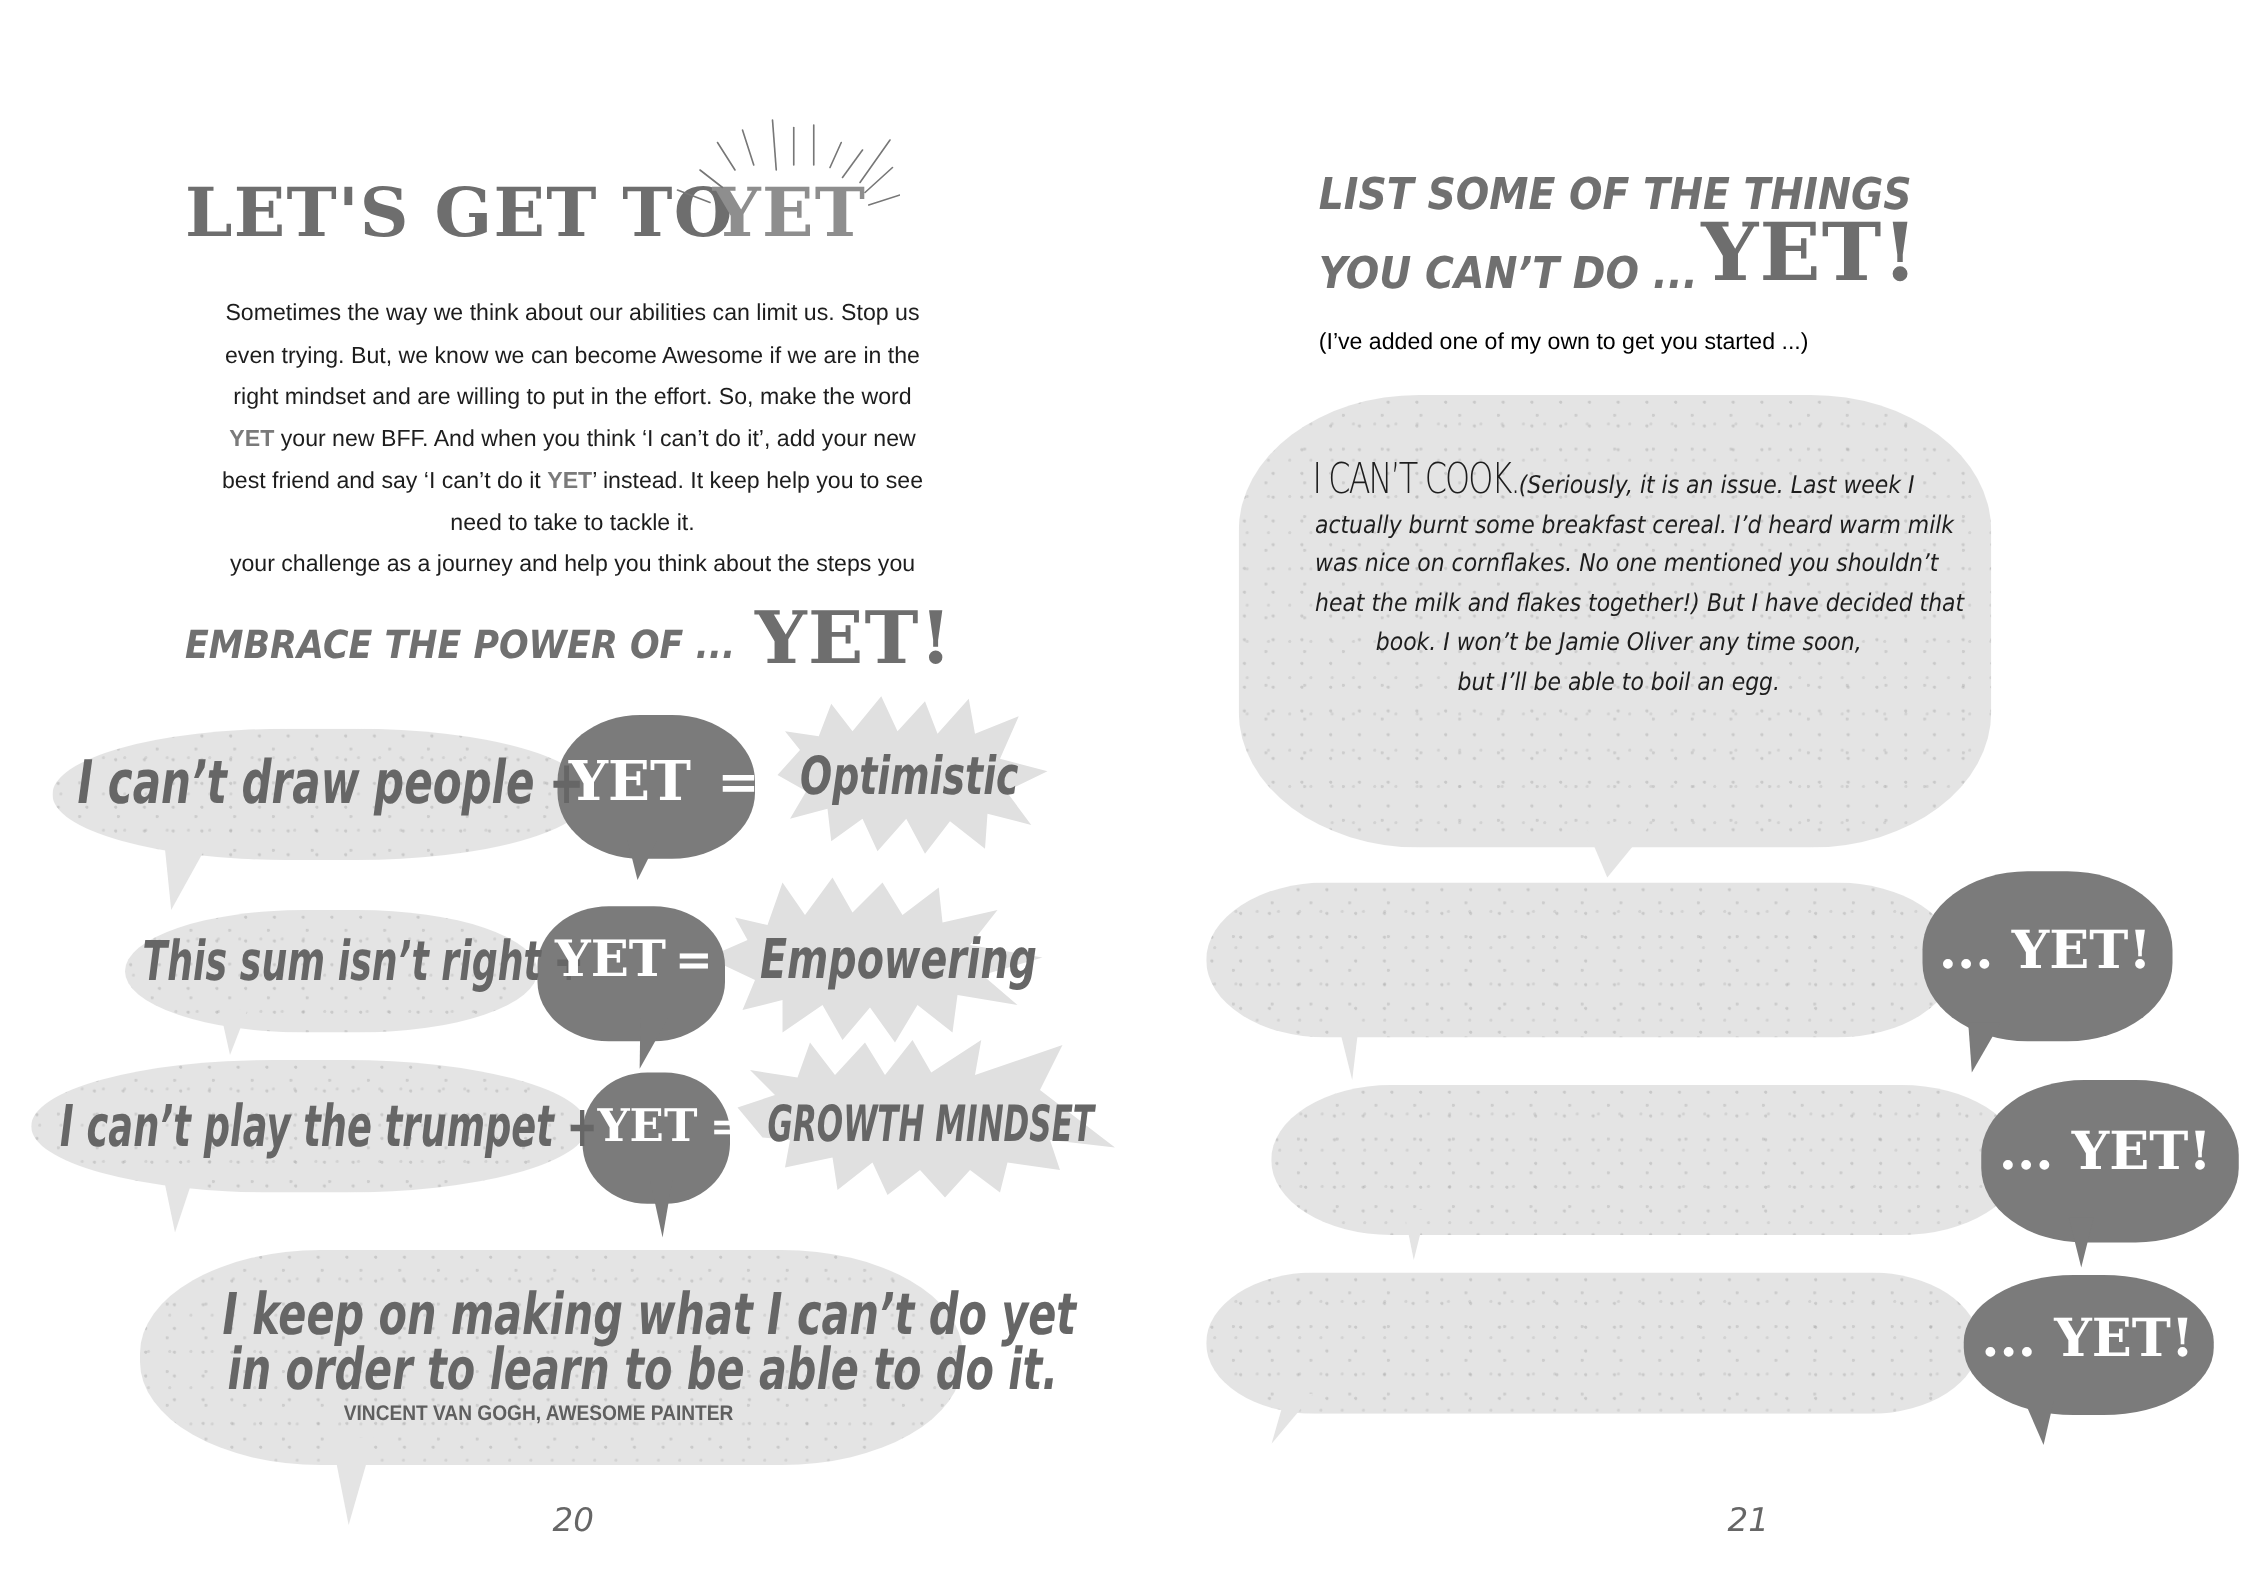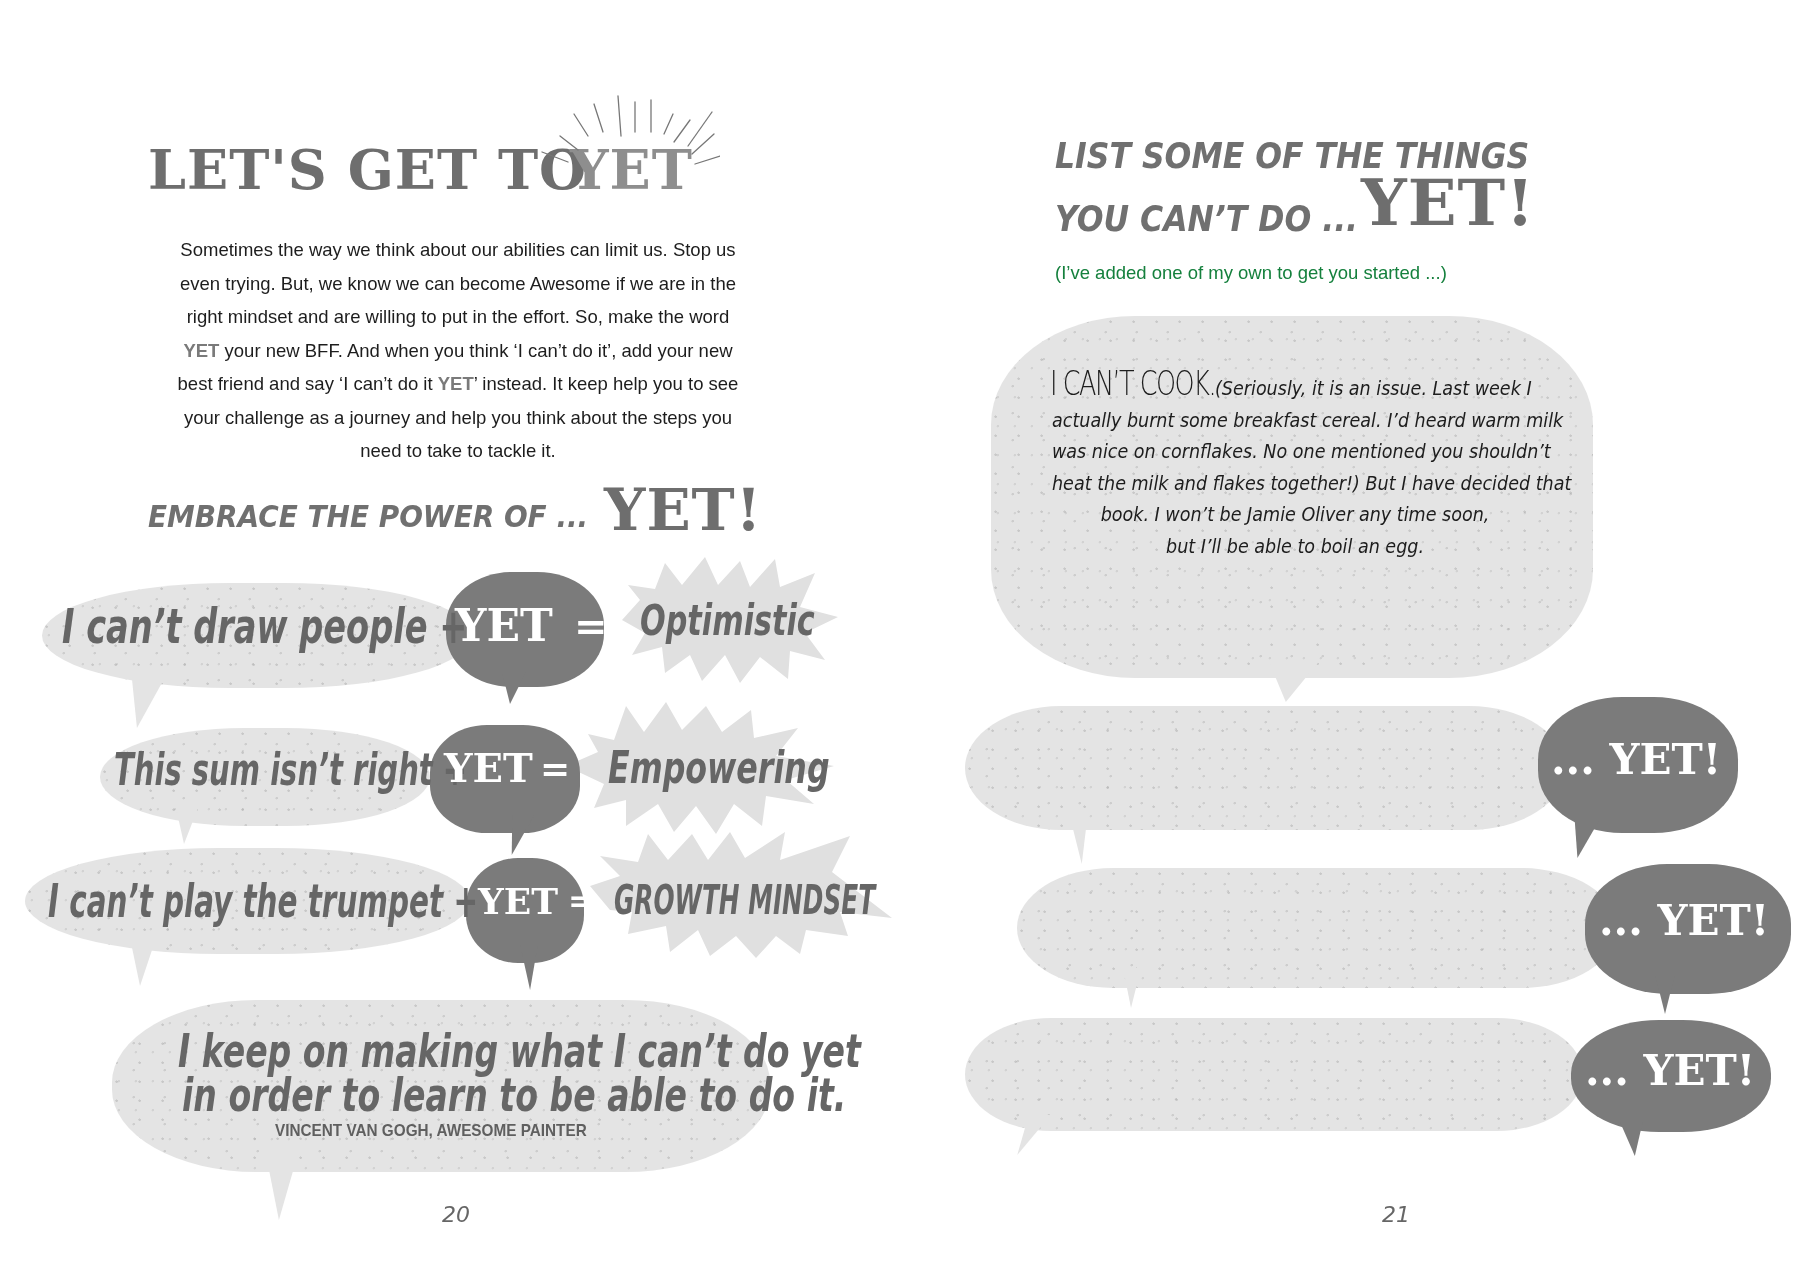--- a/index.html
+++ b/index.html
@@ -18,21 +18,21 @@
   }
   .bubble { position:absolute; border-radius:48% / 55%; }
   .tail { position:absolute; width:0; height:0; }
   .dark { background:#7b7b7b; }
   .heading-italic { font-family:"DejaVu Sans", sans-serif; font-style:italic; font-weight:700; color:#707070; }
   .body-text { font-family:"Liberation Sans", sans-serif; font-size:18.5px; line-height:33.5px; color:#1d1d1d;text-align:center; }
   .yet-inline { color:#7a7a7a; font-weight:700; }
   .eq-left { font-family:"DejaVu Sans", sans-serif; font-style:italic; font-weight:700; color:#666; white-space:nowrap; }
   .eq-yet { font-family:"DejaVu Serif", serif; font-weight:900; color:#fff; white-space:nowrap; }
   .eq-right { font-family:"DejaVu Sans", sans-serif; font-style:italic; font-weight:700; color:#666; white-space:nowrap; }
-  .pagenum { font-family:"DejaVu Sans", sans-serif; font-style:italic; color:#666; font-size:22px; }
+  .pagenum { font-family:"DejaVu Sans", sans-serif; font-style:italic; color:#666; font-size:26px; }
 </style>
 </head>
 <body>
 
 <div class="page" style="left:0; width:903px;">
 
   <div class="abs slab" style="left:148px; top:140px; font-size:54px; color:#6e6e6e; line-height:60px; white-space:nowrap;">
     <span>LET'S GET TO</span>
   </div>
   <div class="abs slab" style="left:570px; top:140px; font-size:54px; color:#8e8e8e; line-height:60px;">
@@ -55,22 +55,22 @@
       <line x1="155" y1="72" x2="180" y2="64"></line>
     </g>
   </svg>
 
   <div class="abs body-text" style="left:148px; top:233px; width:620px;">
     <div>Sometimes the way we think about our abilities can limit us. Stop us</div>
     <div>even trying. But, we know we can become Awesome if we are in the</div>
     <div>right mindset and are willing to put in the effort. So, make the word</div>
     <div><span class="yet-inline">YET</span><span> your new BFF. And when you think ‘I can’t do it’, add your new</span></div>
     <div><span>best friend and say ‘I can’t do it </span><span class="yet-inline">YET</span><span>’ instead. It keep help you to see</span></div>
+    <div>need to take to tackle it.</div>
     <div>your challenge as a journey and help you think about the steps you</div>
-    <div>need to take to tackle it.</div>
   </div>
 
   <div class="abs heading-italic" style="left:148px; top:496px; font-size:31px; line-height:40px; white-space:nowrap; transform:scaleX(0.9); transform-origin:left;">
     <span>EMBRACE THE POWER OF ...</span>
   </div>
   <div class="abs slab" style="left:604px; top:478px; font-size:58px; color:#6e6e6e; line-height:64px;">
     <span>YET!</span>
   </div>
 
   <div>
@@ -134,21 +134,21 @@
 
   <div class="abs pagenum" style="left:442px; top:1202px;">20</div>
 </div>
 
 <div class="page" style="left:903px; width:904px;">
 
   <div class="abs heading-italic" style="left:152px; top:134px; font-size:35px; line-height:44px; white-space:nowrap; transform:scaleX(0.9); transform-origin:left;">LIST SOME OF THE THINGS</div>
   <div class="abs heading-italic" style="left:152px; top:197px; font-size:35px; line-height:44px; white-space:nowrap; transform:scaleX(0.9); transform-origin:left;">YOU CAN’T DO ...</div>
   <div class="abs slab" style="left:458px; top:168px; font-size:64px; color:#6e6e6e; line-height:70px;">YET!</div>
 
-  <div class="abs" style="left:152px; top:262px; font-size:18.5px; color:#15803d; white-space:nowrap;">(I’ve added one of my own to get you started ...)</div>
+  <div class="abs" style="left:152px; top:262px; font-size:18.5px; color:#000000; white-space:nowrap;">(I’ve added one of my own to get you started ...)</div>
 
   <div>
     <div class="bubble speck" style="left:88px; top:316px; width:602px; height:362px; border-radius:24% / 30%;"></div>
     <div class="tail" style="left:372px; top:660px; border-left:4px solid transparent; border-right:48px solid transparent; border-top:42px solid #e4e4e4; transform:skewX(18deg);"></div>
 
     <div class="abs" style="left:122px; top:368px; width:540px; text-align:center; font-family:'DejaVu Sans', sans-serif; font-style:italic; font-size:19.5px; line-height:31.5px; color:#1d1d1d;">
       <div style="white-space:nowrap;"><span style="font-family:'DejaVu Sans', sans-serif; font-style:normal; font-weight:200; font-size:34px; letter-spacing:-2px; display:inline-block; transform:scaleX(0.75); transform-origin:right; margin-left:-30px;">I CAN’T COOK.</span><span style="display:inline-block; transform:scaleX(0.9); transform-origin:left;"> (Seriously, it is an issue. Last week I</span></div>
       <div style="transform:scaleX(0.9); white-space:nowrap;">actually burnt some breakfast cereal. I’d heard warm milk</div>
       <div style="transform:scaleX(0.9); white-space:nowrap;">was nice on cornflakes. No one mentioned you shouldn’t</div>
       <div style="transform:scaleX(0.9); white-space:nowrap;">heat the milk and flakes together!) But I have decided that</div>

